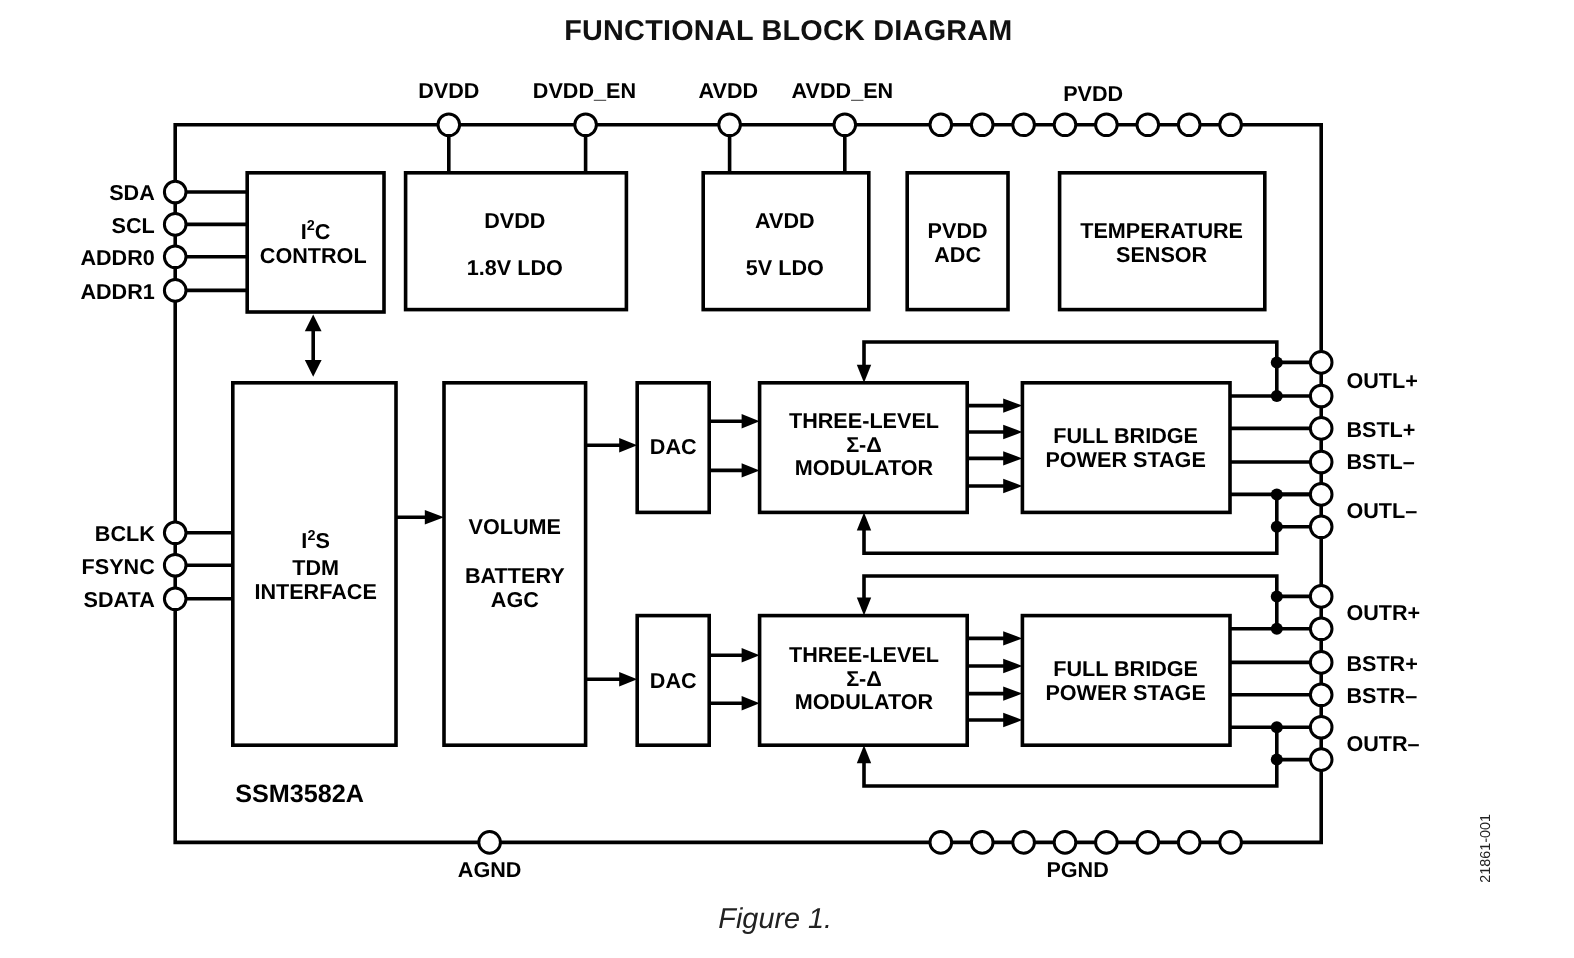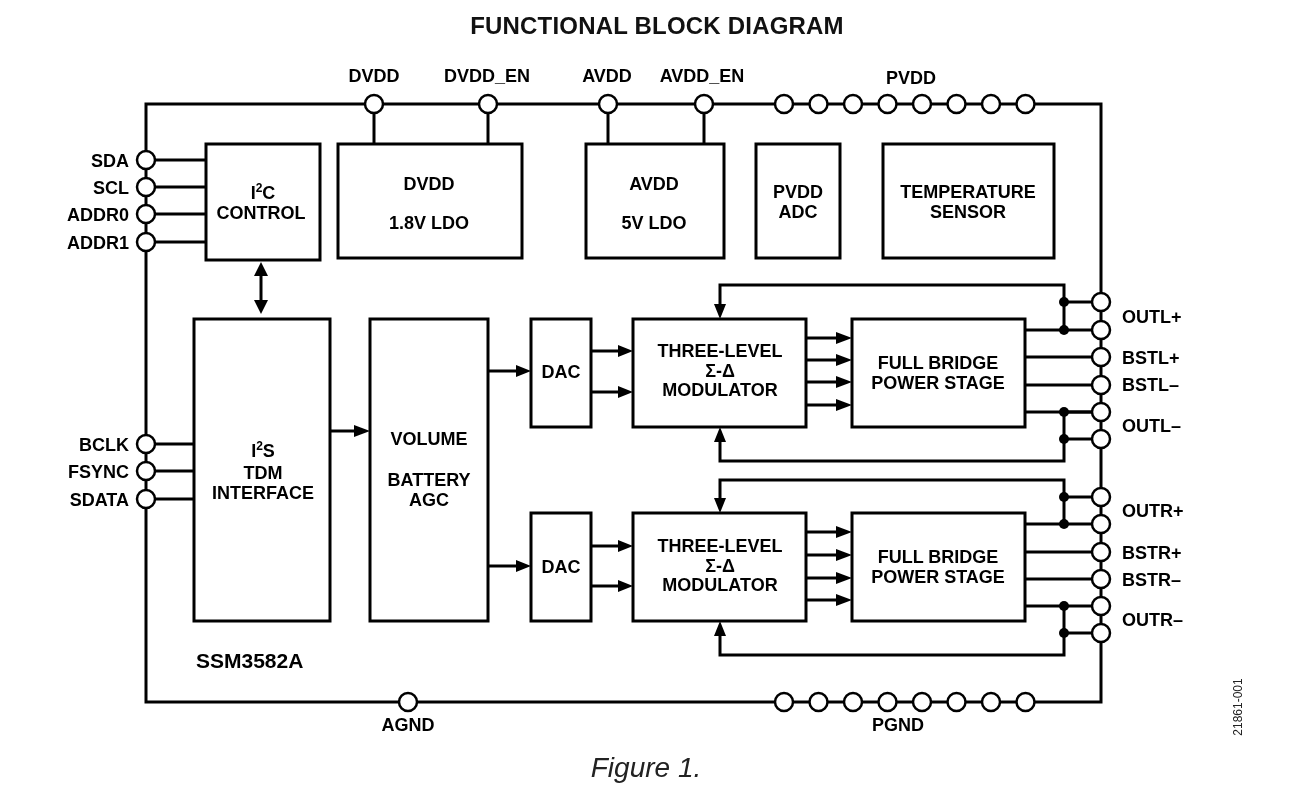--- a/index.html
+++ b/index.html
@@ -1,18 +1,18 @@
 <!DOCTYPE html>
 <html><head>
 <meta charset="utf-8">
 <style>
   html, body { margin: 0; padding: 0; background: #ffffff; }
   body { width: 1312px; height: 798px; position: relative; overflow: hidden; font-family: "Liberation Sans", sans-serif; }
   #title { position: absolute; left: 0; top: 12px; width: 1292px; text-align: center; font-family: "Liberation Sans", sans-serif; font-weight: bold; font-size: 24px; color: #111111; letter-spacing: 0.2px; margin-left: 11px; }
-  #caption { position: absolute; left: 0; top: 752px; width: 1292px; text-align: center; font-family: "Liberation Sans", sans-serif; font-style: italic; font-size: 28px; color: #222222; }
+  #caption { position: absolute; left: 0; top: 752px; width: 1292px; text-align: center; font-family: "Liberation Sans", sans-serif; font-style: italic; font-size: 24px; color: #222222; }
   #figid { position: absolute; left: 1198px; top: 700px; transform: rotate(-90deg); transform-origin: center; font-family: "Liberation Sans", sans-serif; font-size: 12px; color: #222; width: 80px; text-align: center; }
   svg { position: absolute; left: 0; top: 0; }
   svg text { font-family: "Liberation Sans", sans-serif; font-weight: bold; fill: #000; }
   .wire { stroke: #000; stroke-width: 3; fill: none; }
   .blk { stroke: #000; stroke-width: 3; fill: #fff; }
   .pin { stroke: #000; stroke-width: 2.5; fill: #fff; }
   .dot { fill: #000; }
   .lbl { font-size: 18px; }
   .blbl { font-size: 18px; }
 </style>

